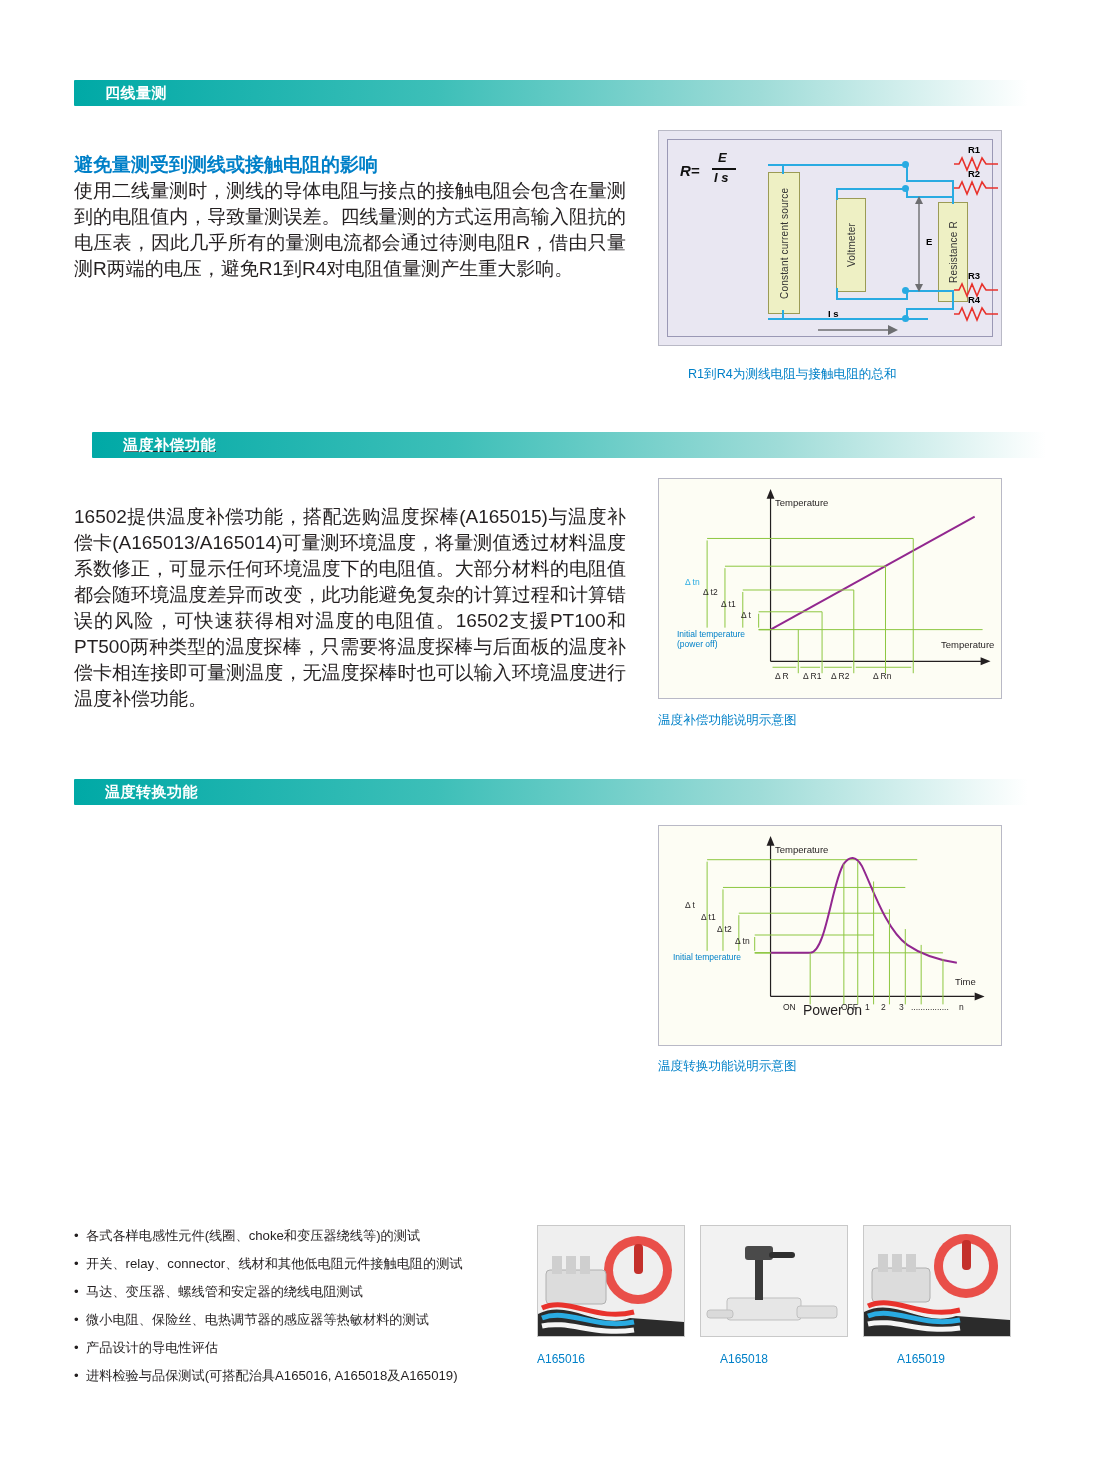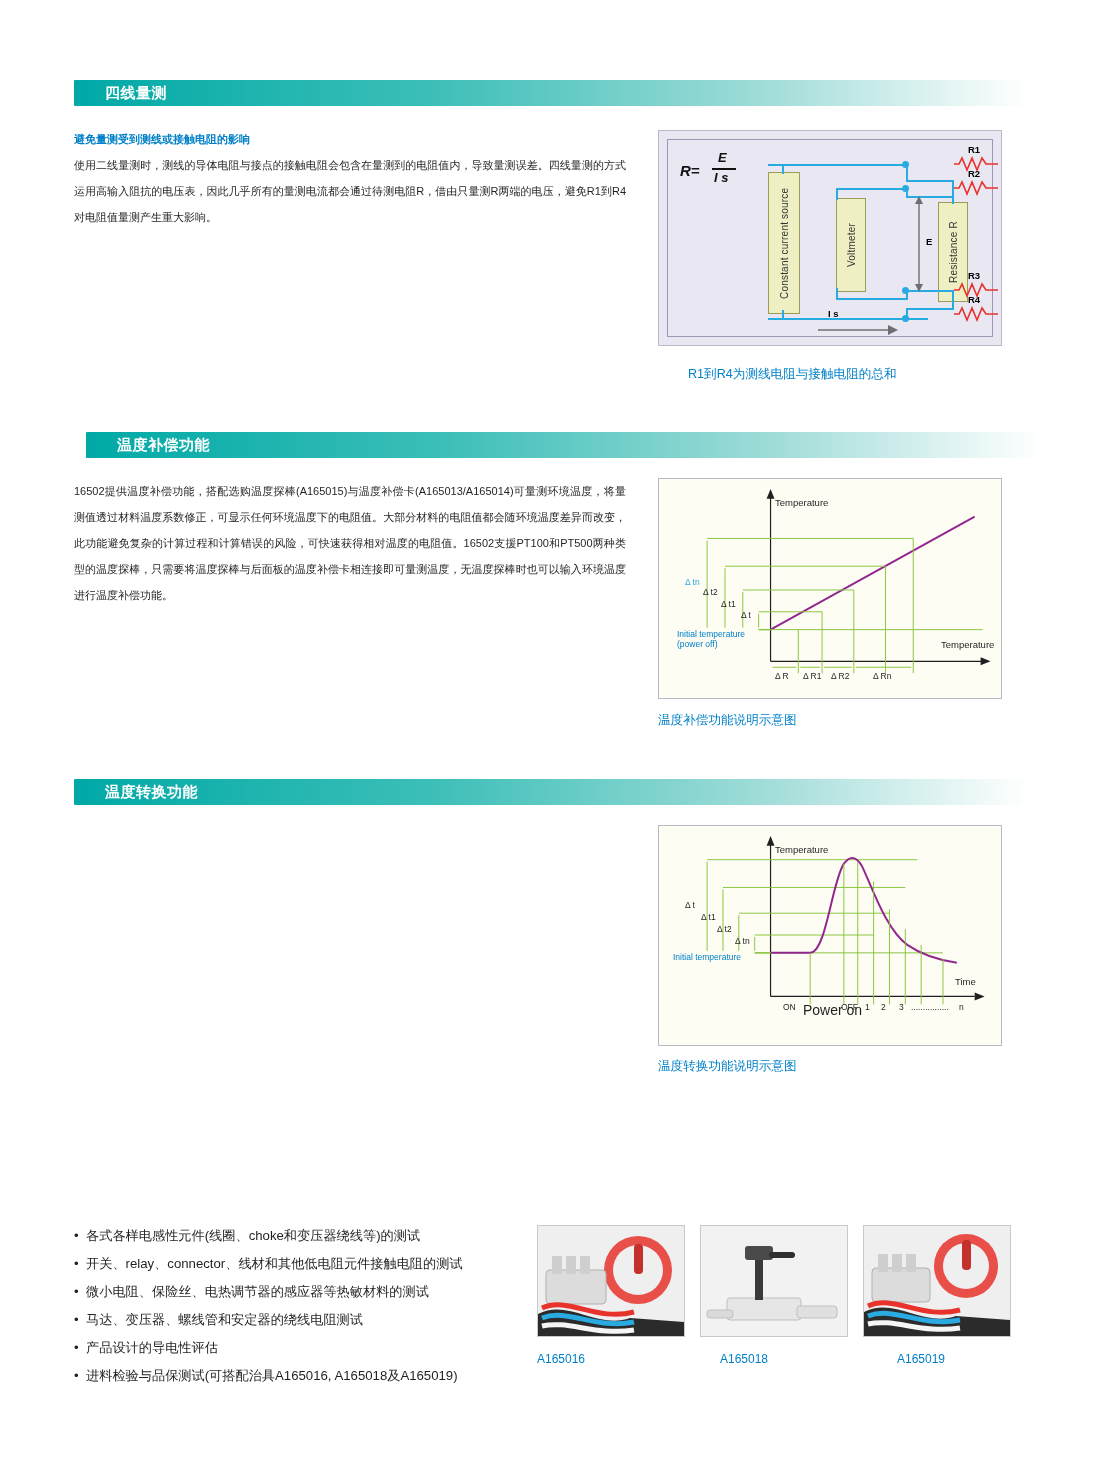--- a/index.html
+++ b/index.html
@@ -35,24 +35,25 @@
     color: #ffffff;
     font-size: 15px;
     font-weight: bold;
     padding-left: 31px;
     letter-spacing: 0.5px;
   }
 
   
   .body-text {
     position: absolute;
-    font-size: 11px;
+    font-size: 19px;
     line-height: 26px;
     color: #231f20;
     text-align: justify;
+    margin-top: 26px;
   }
   .lead {
     color: #0080c8;
     font-weight: bold;
   }
 
   
   .figure-box {
     position: absolute;
     border: 1px solid #b9b9c6;
@@ -256,21 +257,21 @@
       <svg style="position:absolute; left:150px; top:184px;" width="80" height="12" viewBox="0 0 80 12">
         <line x1="0" y1="6" x2="72" y2="6" stroke="#6d6e71" stroke-width="1.6"></line>
         <polygon points="80,6 70,1 70,11" fill="#6d6e71"></polygon>
       </svg>
       <div class="res-label" style="left:160px; top:168px;">I s</div>
     </div>
   </div>
 
   <div class="caption" style="left:688px; top:366px;">R1到R4为测线电阻与接触电阻的总和</div>
 
-  <div class="section-bar" style="left:86px; top:432px; width:954px;">
+  <div class="section-bar" style="left:92px; top:432px; width:954px;text-decoration:underline;">
     <span class="title">温度补偿功能</span>
   </div>
 
   <div class="body-text" style="left:74px; top:478px; width:552px;">16502提供温度补偿功能，搭配选购温度探棒(A165015)与温度补偿卡(A165013/A165014)可量测环境温度，将量测值透过材料温度系数修正，可显示任何环境温度下的电阻值。大部分材料的电阻值都会随环境温度差异而改变，此功能避免复杂的计算过程和计算错误的风险，可快速获得相对温度的电阻值。16502支援PT100和PT500两种类型的温度探棒，只需要将温度探棒与后面板的温度补偿卡相连接即可量测温度，无温度探棒时也可以输入环境温度进行温度补偿功能。</div>
 
   <div class="figure-box" id="fig2">
     <svg class="chart-svg" viewBox="0 0 344 221">
       <rect x="0" y="0" width="344" height="221" fill="#fdfdf4"></rect>
 
       <line x1="112" y1="18" x2="112" y2="184" stroke="#231f20" stroke-width="1.2"></line>
@@ -379,22 +380,22 @@
     <div style="position:absolute; left:252px; top:176px; font-size:8.5px; color:#231f20;">................</div>
     <div style="position:absolute; left:300px; top:176px; font-size:8.5px; color:#231f20;">n</div>
   </div>
 
   <div class="caption" style="left:658px; top:1058px;">温度转换功能说明示意图</div>
 
 
   <div class="bullets">
     <div class="li">各式各样电感性元件(线圈、choke和变压器绕线等)的测试</div>
     <div class="li">开关、relay、connector、线材和其他低电阻元件接触电阻的测试</div>
+    <div class="li">马达、变压器、螺线管和安定器的绕线电阻测试</div>
     <div class="li">微小电阻、保险丝、电热调节器的感应器等热敏材料的测试</div>
-    <div class="li">马达、变压器、螺线管和安定器的绕线电阻测试</div>
     <div class="li">产品设计的导电性评估</div>
     <div class="li">进料检验与品保测试(可搭配治具A165016, A165018及A165019)</div>
   </div>
 
   <div class="photo" style="left:537px; top:1225px;">
     <svg width="146" height="110" viewBox="0 0 146 110">
       <rect width="146" height="110" fill="#efefef"></rect>
       <circle cx="100" cy="44" r="34" fill="#e8322c" opacity="0.85"></circle>
       <circle cx="100" cy="44" r="25" fill="#efefef"></circle>
       <rect x="96" y="18" width="9" height="30" rx="4" fill="#c4302b"></rect>

